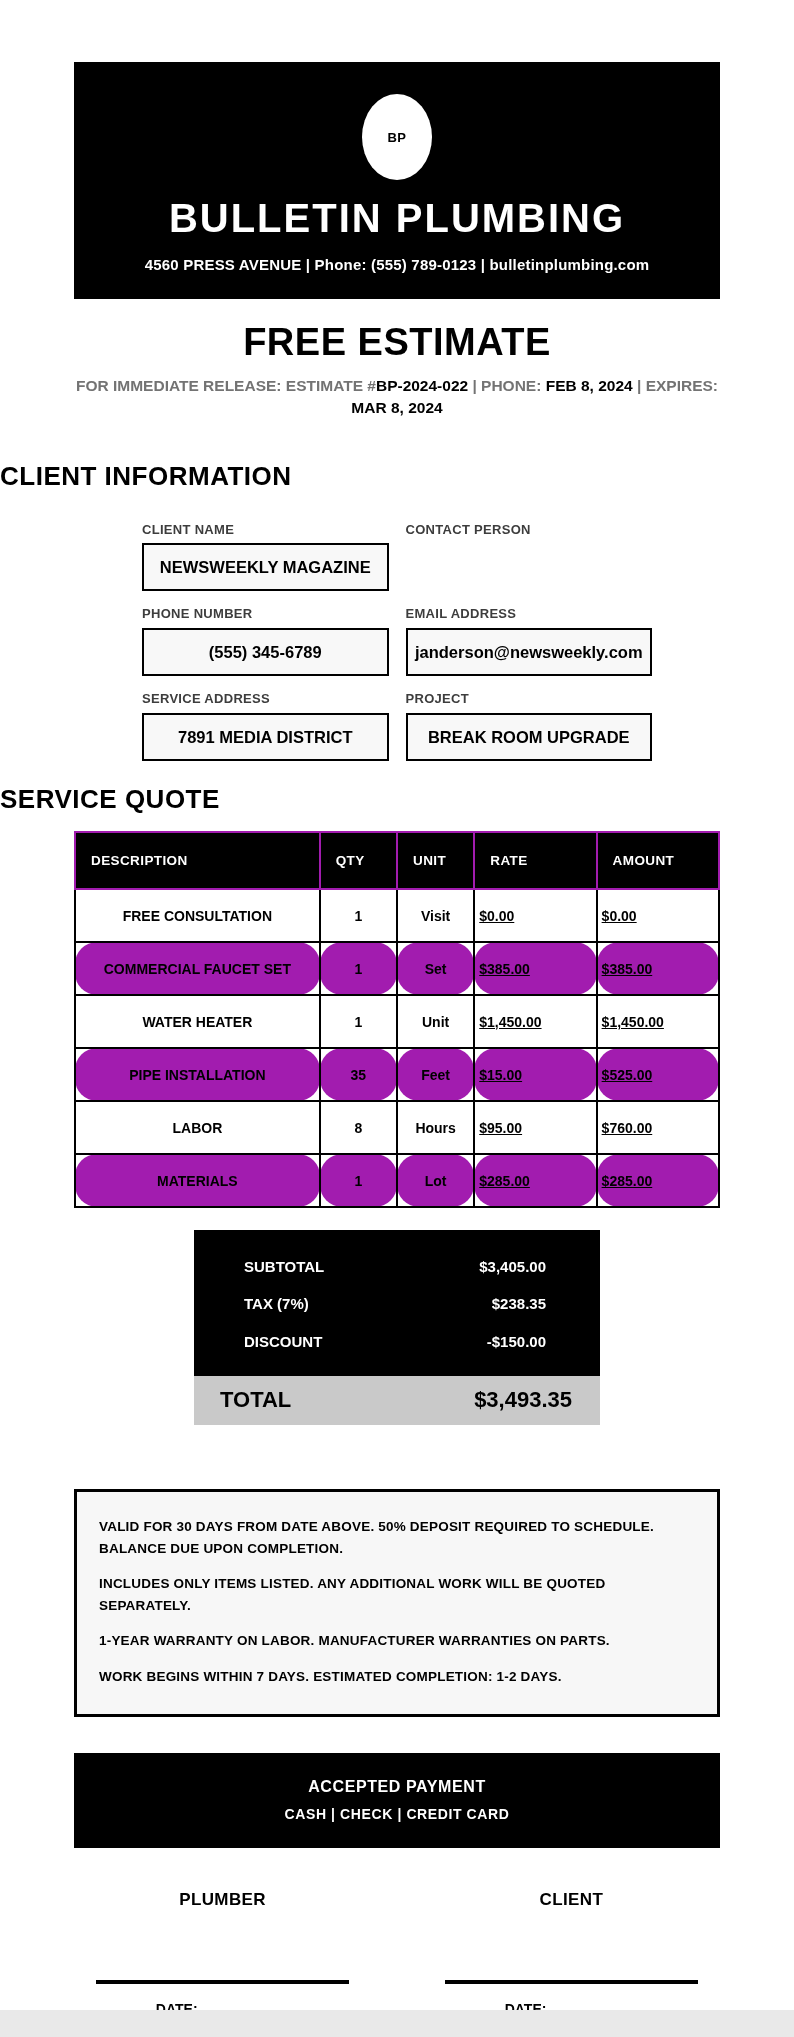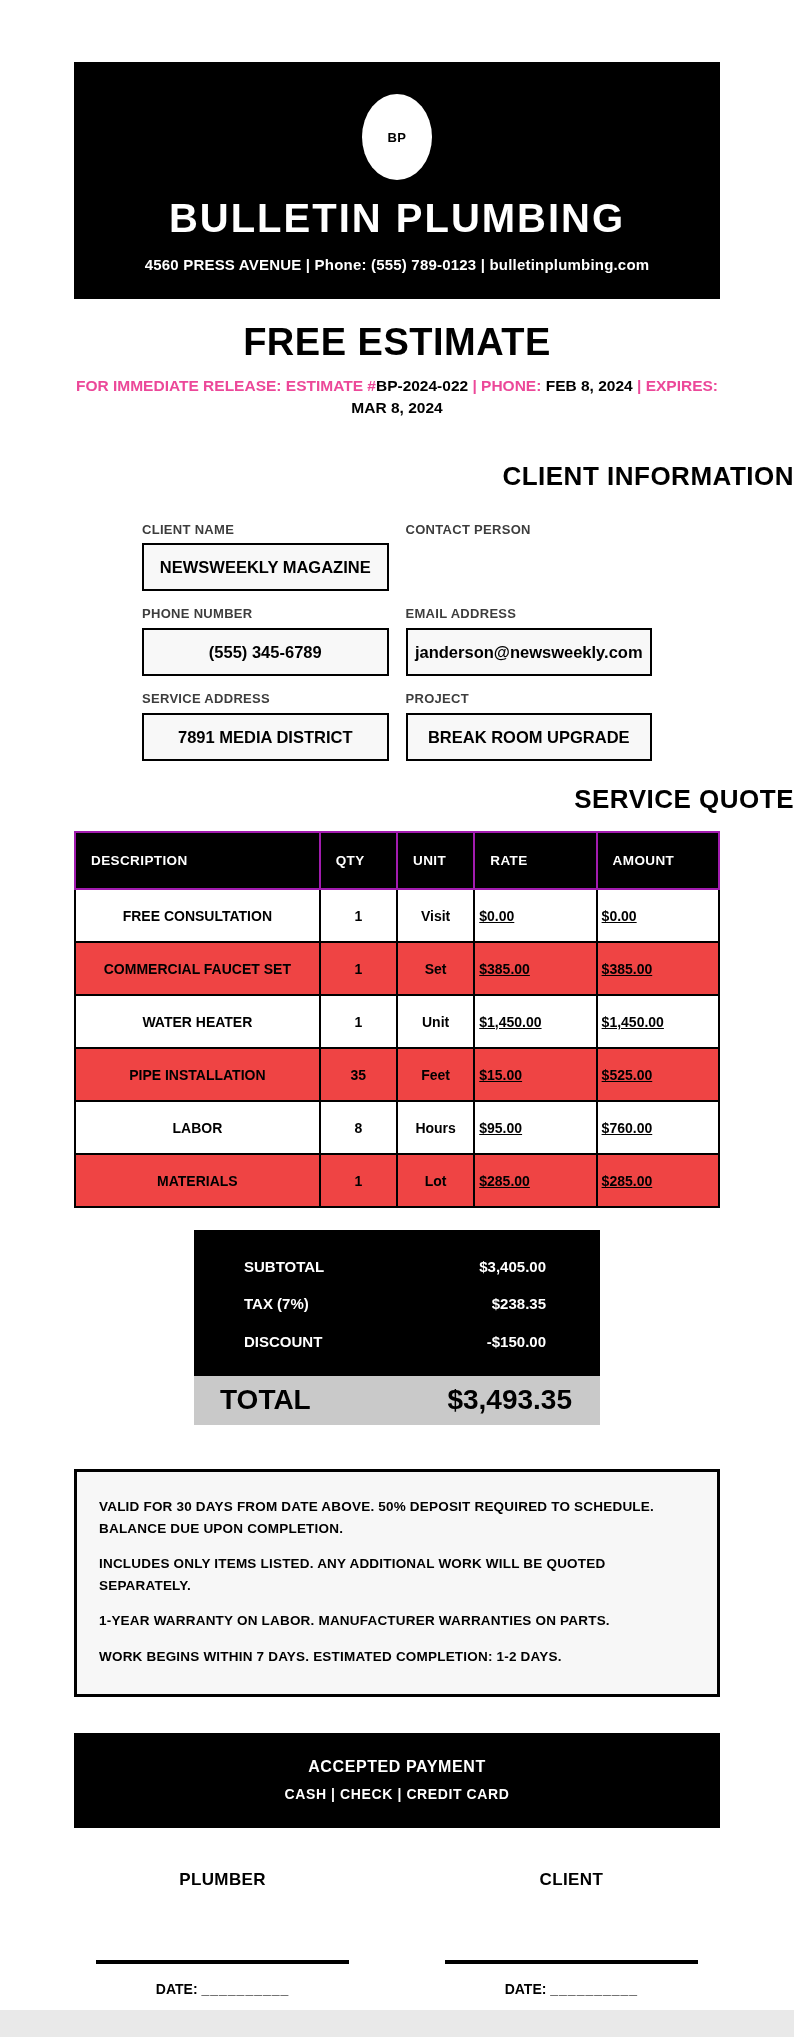--- a/index.html
+++ b/index.html
@@ -42,24 +42,24 @@
 
   
   .doc-title {
     text-align: center; font-size: 38px; font-weight: bold;
     margin-top: 22px; letter-spacing: .5px; line-height: 1.15;
   }
   .release-line {
     text-align: center; font-weight: bold; font-size: 15.5px;
     margin: 10px auto 0; max-width: 650px; line-height: 1.45;
   }
-  .release-label { color: #ec4899; }
+  .release-label { color: #737373; }
   .release-value { color: #000; }
   .section-heading {
-    text-align: right; font-size: 26px; font-weight: bold;
+    text-align: left; font-size: 26px; font-weight: bold;
     margin-top: 42px; letter-spacing: .5px; line-height: 1.15;
   }
   .section-heading.quote-h { margin-top: 24px; }
 
   
   .form-grid {
     width: 510px; margin: 31px auto 0;
     display: grid; grid-template-columns: 1fr 1fr;
     column-gap: 17px; row-gap: 16px;
   }
@@ -81,42 +81,42 @@
   .quote-table th {
     background: #000; color: #fff;
     font-size: 13.5px; font-weight: bold; letter-spacing: .4px;
     text-align: left; padding: 20px 4px 20px 15px; border: 2px solid #a21caf;
   }
   .quote-table td {
     border: 2px solid #000; font-weight: bold; font-size: 14px;
     height: 53px; text-align: center; padding: 4px;
   }
   .quote-table td.money { text-align: left; padding-right: 28px; text-decoration: underline; }
-  .quote-table tr.alt td { background: #ef4444; }
+  .quote-table tr.alt td { background: #a21caf; border-radius: 22px; }
 
   
   .totals-box { width: 406px; margin: 22px auto 0; }
   .totals-black { background: #000; color: #fff; padding: 28px 0 26px; }
   .totals-row {
     display: flex; justify-content: space-between;
     padding: 0 54px 0 50px; margin-bottom: 20px;
     font-weight: bold; font-size: 15px; line-height: 1.15;
   }
   .totals-row:last-child { margin-bottom: 0; gap: 44px; }
   .total-bar {
     background: #c9c9c9; color: #000;
     display: flex; justify-content: space-between; align-items: center;
     padding: 0 28px 0 26px; height: 49px;
-    font-weight: bold; font-size: 28px;
+    font-weight: bold; font-size: 22px;
   }
 
   
   .terms-box {
     border: 3px solid #000; background: #f7f7f7;
-    margin-top: 44px; padding: 24px 22px 12px;
+    margin-top: 64px; padding: 24px 22px 12px;
   }
   .terms-box p {
     font-weight: bold; font-size: 13.5px; line-height: 1.6;
     letter-spacing: .2px; margin: 0 0 14px;
   }
 
   
   .payment-box {
     background: #000; color: #fff; text-align: center;
     margin-top: 36px; padding: 25px 10px 26px;

